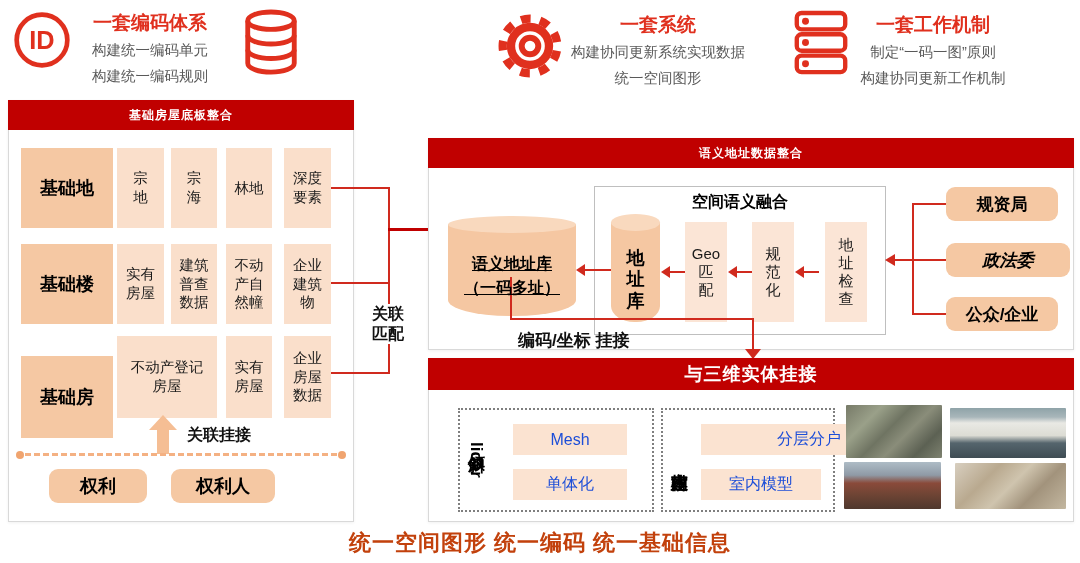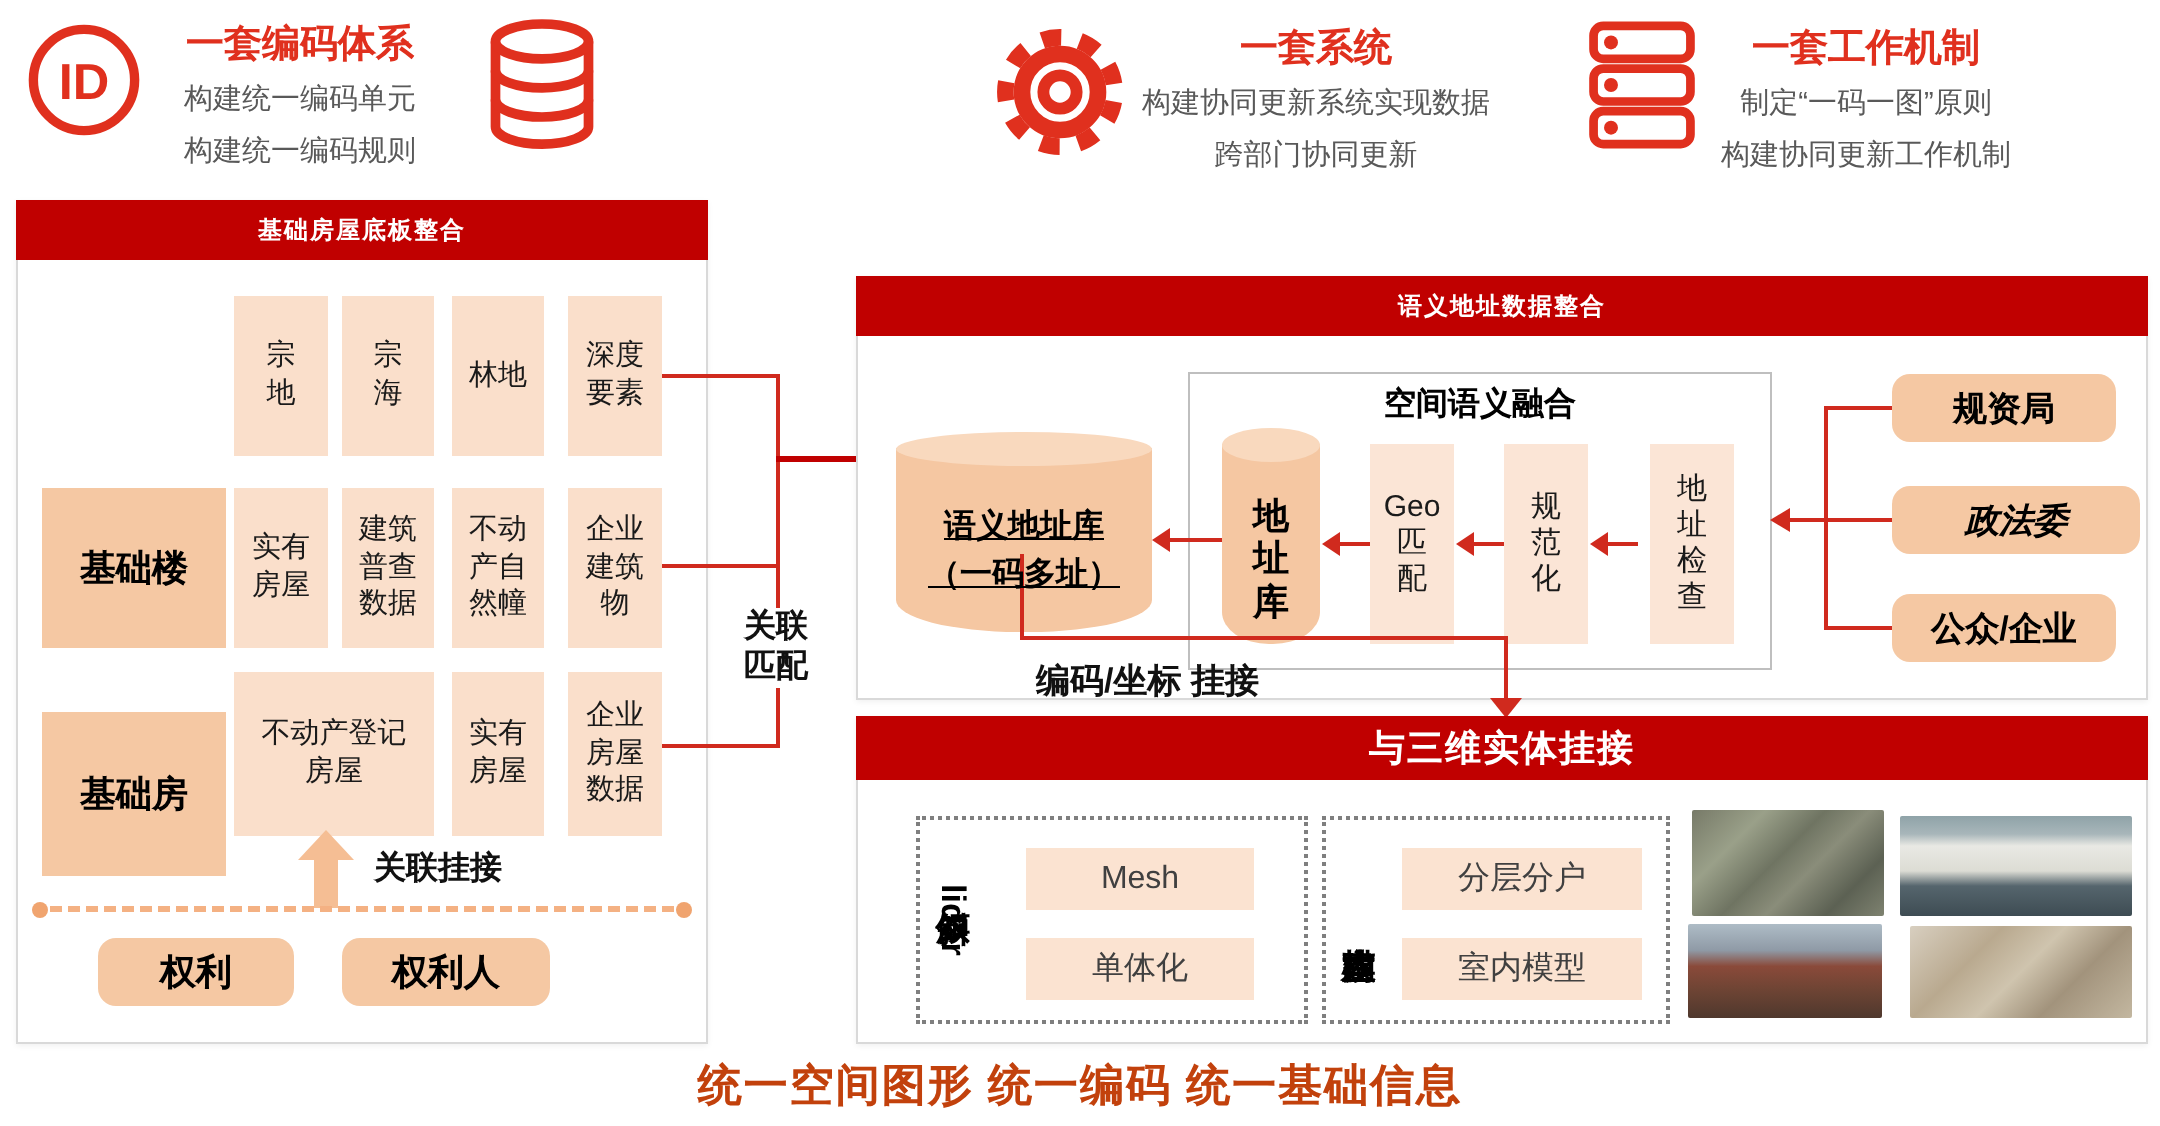--- a/index.html
+++ b/index.html
@@ -37,21 +37,21 @@
     text-align:center;font-size:15px;white-space:pre-line;line-height:1.2;color:#1a1a1a;}
   
   .dash-line{position:absolute;border-top:3px dashed #F4B183;}
   .dot{position:absolute;width:8px;height:8px;border-radius:50%;background:#F0A46F;}
   .up-shaft{position:absolute;background:#F5BE94;}
   .up-head{position:absolute;width:0;height:0;border-left:14px solid transparent;border-right:14px solid transparent;border-bottom:15px solid #F5BE94;}
   
   .dash-group{position:absolute;border:2px dotted #7F7F7F;background:#fff;}
   .vert-label{position:absolute;left:5px;top:0;bottom:0;display:flex;align-items:center;justify-content:center;
     writing-mode:vertical-rl;text-orientation:mixed;font-weight:bold;font-size:17px;color:#000;}
-  .soft-box{position:absolute;background:#FBE3D1;display:flex;align-items:center;justify-content:center;font-size:16px;color:#404040;}
+  .soft-box{position:absolute;background:#FBE3D1;display:flex;align-items:center;justify-content:center;font-size:16px;color:#1d4ed8;}
   .photo{position:absolute;border-radius:1px;}
   .caption{position:absolute;left:0;right:0;text-align:center;font-size:22px;font-weight:bold;color:#c2410c;letter-spacing:1px;}
 </style>
 </head>
 <body>
 
 <div id="stage">
 
   <svg class="abs" style="left:12px;top:10px;" width="60" height="60" viewBox="0 0 64 64">
     <circle cx="32" cy="32" r="27" fill="none" stroke="#E0301E" stroke-width="5"></circle>
@@ -71,40 +71,41 @@
   </svg>
 
   <svg class="abs" style="left:492px;top:8px;" width="76" height="76" viewBox="0 0 64 64">
     <circle cx="32" cy="32" r="23" fill="none" stroke="#E0301E" stroke-width="7" stroke-dasharray="8.1 8" transform="rotate(10 32 32)"></circle>
     <circle cx="32" cy="32" r="16" fill="#fff" stroke="#E0301E" stroke-width="7"></circle>
     <circle cx="32" cy="32" r="7" fill="#fff" stroke="#E0301E" stroke-width="5"></circle>
   </svg>
   <div class="feat-col" style="left:568px;top:14px;width:180px;">
     <div class="feat-title">一套系统</div>
     <div class="feat-line">构建协同更新系统实现数据</div>
-    <div class="feat-line">跨部门协同更新</div>
+    <div class="feat-line">统一空间图形</div>
   </div>
 
   <svg class="abs" style="left:790px;top:10px;" width="62" height="66" viewBox="0 0 64 68">
     <rect x="7" y="3" width="50" height="17" rx="5" fill="none" stroke="#E0301E" stroke-width="4.5"></rect>
     <rect x="7" y="25" width="50" height="17" rx="5" fill="none" stroke="#E0301E" stroke-width="4.5"></rect>
     <rect x="7" y="47" width="50" height="17" rx="5" fill="none" stroke="#E0301E" stroke-width="4.5"></rect>
     <circle cx="16" cy="11.5" r="3.6" fill="#E0301E"></circle>
     <circle cx="16" cy="33.5" r="3.6" fill="#E0301E"></circle>
     <circle cx="16" cy="55.5" r="3.6" fill="#E0301E"></circle>
   </svg>
   <div class="feat-col" style="left:852px;top:14px;width:162px;">
     <div class="feat-title">一套工作机制</div>
     <div class="feat-line">制定“一码一图”原则</div>
     <div class="feat-line">构建协同更新工作机制</div>
   </div>
 
   <div class="panel" style="left:8px;top:100px;width:344px;height:420px;">
     <div class="panel-header">基础房屋底板整合</div>
 
+    <div class="cell dark" style="left:12px;top:47px;width:92px;height:80px;">基础地</div>
     <div class="cell light" style="left:108px;top:47px;width:47px;height:80px;">宗
 地</div>
     <div class="cell light" style="left:162px;top:47px;width:46px;height:80px;">宗
 海</div>
     <div class="cell light" style="left:217px;top:47px;width:46px;height:80px;">林地</div>
     <div class="cell light" style="left:275px;top:47px;width:47px;height:80px;">深度
 要素</div>
 
     <div class="cell dark" style="left:12px;top:143px;width:92px;height:80px;">基础楼</div>
     <div class="cell light" style="left:108px;top:143px;width:47px;height:80px;">实有
@@ -205,21 +206,21 @@
     <div class="panel-header" style="height:32px;font-size:18px;">与三维实体挂接</div>
 
     <div class="dash-group" style="left:29px;top:49px;width:192px;height:100px;">
       <div class="vert-label">倾斜lidar</div>
       <div class="soft-box" style="left:53px;top:14px;width:114px;height:31px;">Mesh</div>
       <div class="soft-box" style="left:53px;top:59px;width:114px;height:31px;">单体化</div>
     </div>
 
     <div class="dash-group" style="left:232px;top:49px;width:170px;height:100px;">
       <div class="vert-label">室内建模</div>
-      <div class="soft-box" style="left:38px;top:14px;width:120px;height:31px;">分层分户</div>
+      <div class="soft-box" style="left:38px;top:14px;width:120px;height:31px;padding-left:48px;">分层分户</div>
       <div class="soft-box" style="left:38px;top:59px;width:120px;height:31px;">室内模型</div>
     </div>
 
     <div class="photo" style="left:417px;top:46px;width:96px;height:53px;background:linear-gradient(135deg,#777a68 0%,#9aa089 25%,#6f7462 45%,#8a8d7a 60%,#5c6153 80%,#7e8270 100%);"></div>
     <div class="photo" style="left:521px;top:49px;width:116px;height:50px;background:linear-gradient(180deg,#8fa3a8 0%,#a8b6ba 18%,#e9e9e4 30%,#dcdcd4 55%,#55656d 70%,#3e4c53 100%);"></div>
     <div class="photo" style="left:415px;top:103px;width:97px;height:47px;background:linear-gradient(180deg,#aebcc6 0%,#8f9aa6 28%,#8a4a3a 45%,#6e4434 70%,#4f382d 100%);"></div>
     <div class="photo" style="left:526px;top:104px;width:111px;height:46px;background:linear-gradient(135deg,#d8cfc0 0%,#b9a98f 30%,#cfc4ae 50%,#a2937c 70%,#c3b7a0 100%);"></div>
   </div>
 
   <div class="caption" style="top:528px;">统一空间图形 统一编码 统一基础信息</div>

